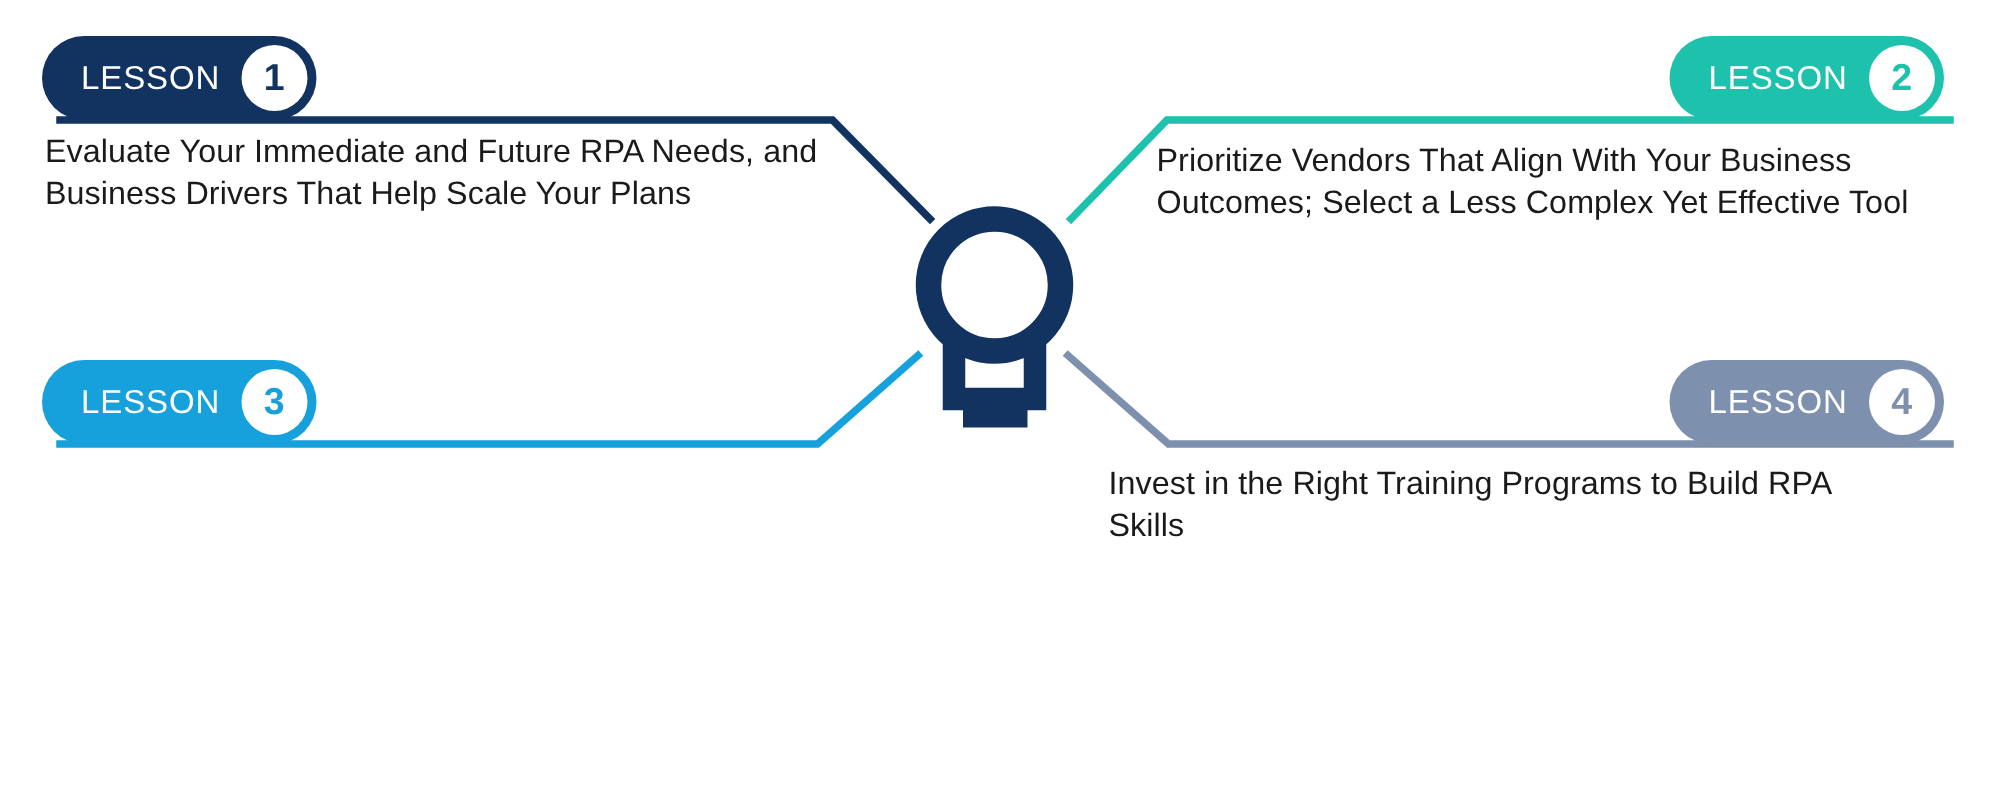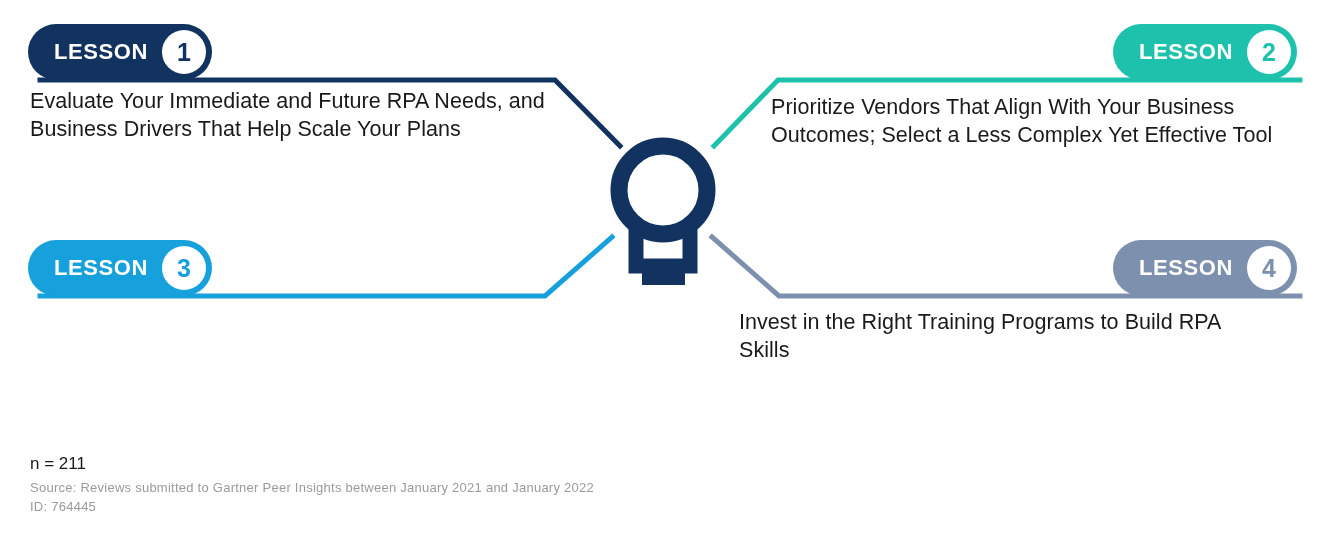--- a/index.html
+++ b/index.html
@@ -37,21 +37,21 @@
     display: flex;
     align-items: center;
     box-sizing: border-box;
   }
   .pill.left  { padding-left: 26px; padding-right: 6px; }
   .pill.right { padding-left: 26px; padding-right: 6px; }
 
   .pill-label {
     color: #ffffff;
     font-size: 22px;
-    font-weight: bold;
+    font-weight: normal;
     letter-spacing: 0.6px;
     line-height: 1;
     white-space: nowrap;
     text-align: center;
   }
   .pill-badge {
     width: 44px;
     height: 44px;
     border-radius: 50%;
     background: #ffffff;
@@ -146,19 +146,14 @@
 
   <div class="pill right" id="pill-4" style="background:#7D90AE;">
     <span class="pill-label">LESSON</span>
     <span class="pill-badge" style="color:#7D90AE;">4</span>
   </div>
 
   <div class="lesson-text" id="text-1">Evaluate Your Immediate and Future RPA Needs, and Business Drivers That Help Scale Your Plans</div>
   <div class="lesson-text" id="text-2">Prioritize Vendors That Align With Your Business Outcomes; Select a Less Complex Yet Effective Tool</div>
   <div class="lesson-text" id="text-4">Invest in the Right Training Programs to Build RPA Skills</div>
 
-  <div id="footer">
-    <p id="footer-n">n = 211</p>
-    <p class="footer-note">Source: Reviews  submitted to Gartner  Peer Insights  between January  2021  and January  2022</p>
-    <p class="footer-note">ID:  764445</p>
-  </div>
 
 </div>
 
 </body></html>

